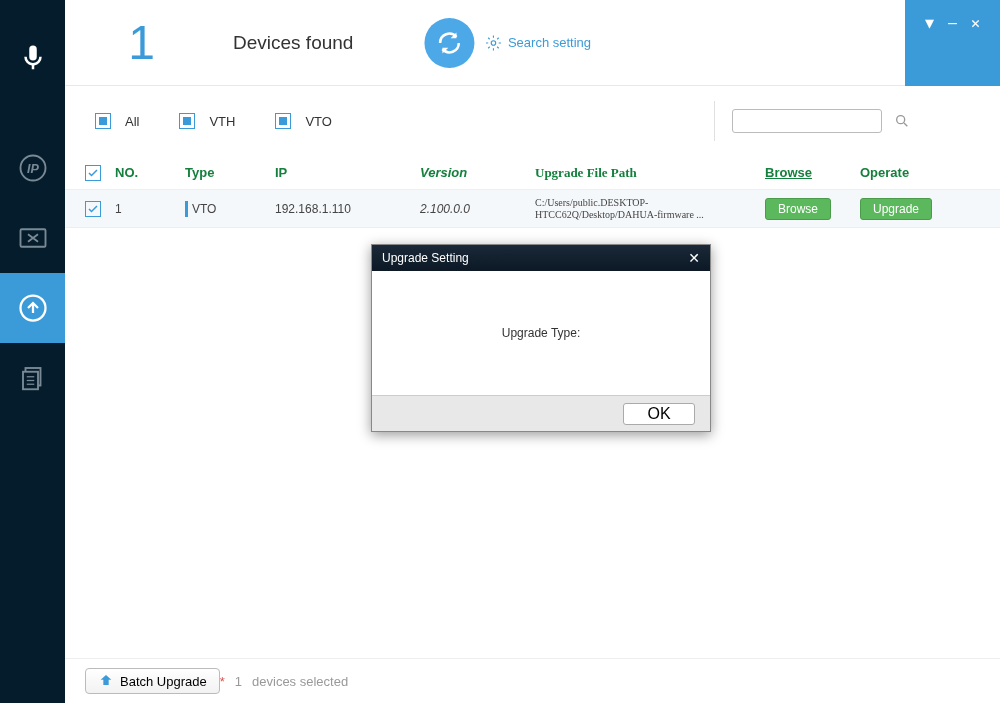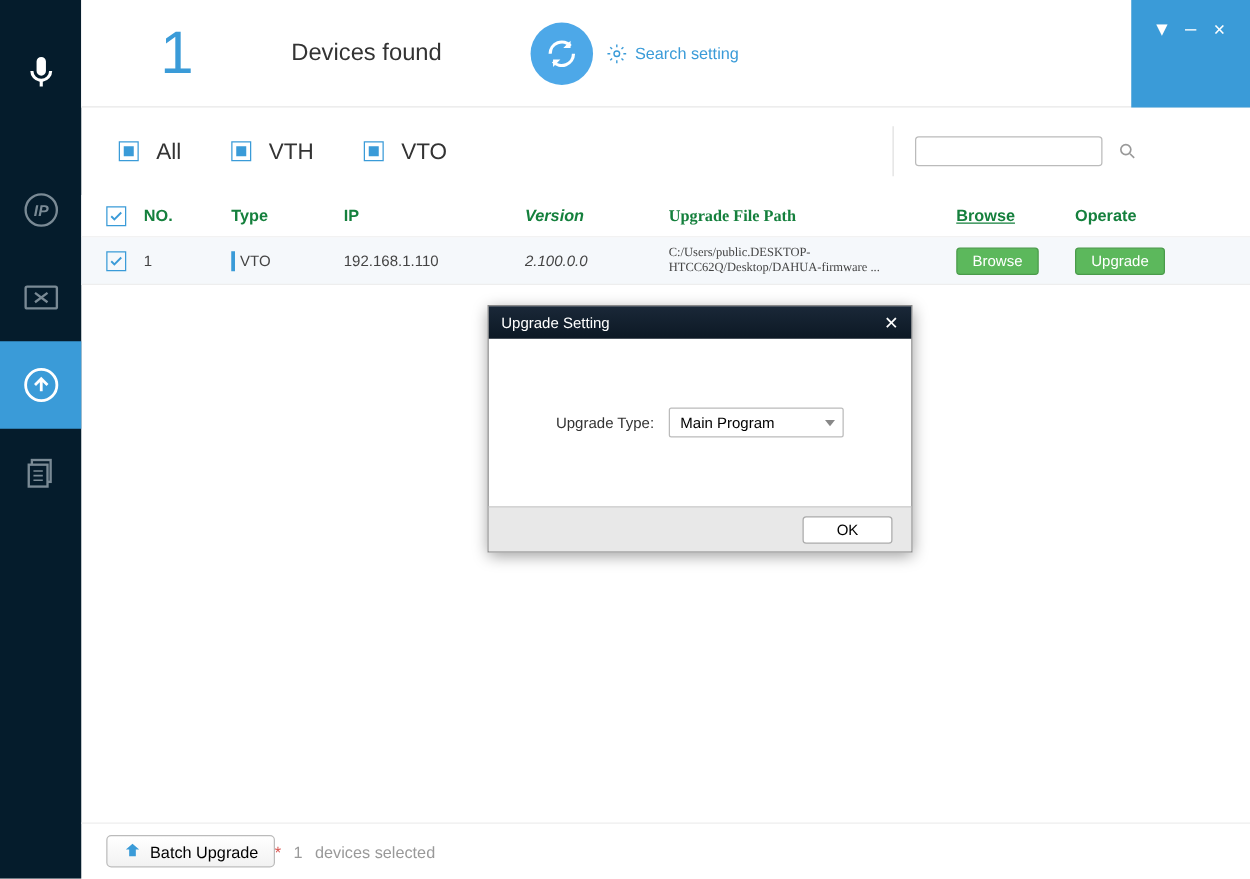--- a/index.html
+++ b/index.html
@@ -25,21 +25,21 @@
 .refresh-btn { width: 50px; height: 50px; border-radius: 50%; background: #4da8e8; display:flex; align-items:center; justify-content:center; cursor: pointer; margin-left:-50px;}
 .refresh-btn svg { width: 28px; height: 28px; }
 .search-setting { display: flex; align-items: center; gap: 6px; color: #3a9bd8; font-size: 13px; cursor: pointer; }
 .search-setting svg { width: 18px; height: 18px; }
 .header-right { position: absolute; right: 0; top: 0; width: 95px; height: 86px; background: #3a9bd8; display:flex; gap:14px; align-items: flex-start; justify-content: center; padding-top: 14px;}
 .header-right span { color: #fff; cursor: pointer; font-size: 15px; font-family: monospace;}
 
 
 .filters { height: 70px; display: flex; align-items: center; padding: 0 20px; gap: 40px; }
 .filters-left { display: flex; align-items: center; gap: 40px; margin-left: 10px; }
-.filter-item { display: flex; align-items: center; gap: 14px; font-size: 18px; color: #333; cursor: pointer;}
+.filter-item { display: flex; align-items: center; gap: 14px; font-size: 13px; color: #333; cursor: pointer;}
 .filter-check { width: 16px; height: 16px; border: 1px solid #3a9bd8; display: flex; align-items:center; justify-content:center;}
 .filter-check .inner { width: 8px; height: 8px; background: #3a9bd8; }
 .filters-right { margin-left: auto; display: flex; align-items: center; gap: 12px; margin-right: 70px;}
 .search-input { width: 150px; height: 24px; border: 1px solid #bbb; border-radius: 3px; padding: 0 6px; font-size: 12px; }
 .search-icon { width: 16px; height: 16px; cursor: pointer; }
 .vsep { width:1px; height: 40px; background: #e0e0e0; margin-right: 5px;}
 
 
 .table { flex: 1; overflow: auto; position: relative;}
 .table-header { display: flex; align-items: center; height: 34px; padding: 0 20px; font-size: 13px; font-weight: bold; color: #15803d; background: #fff; border-bottom: 1px solid #eee;}
@@ -60,29 +60,29 @@
 .path-text { font-size: 10px; line-height: 1.2; }
 
 
 .footer { height: 45px; display:flex; align-items: center; padding: 0 20px; border-top: 1px solid #eee;}
 .batch-btn { display: flex; align-items:center; gap: 6px; border: 1px solid #bbb; border-radius: 4px; padding: 4px 12px; cursor: pointer; font-size: 13px; background: linear-gradient(#fff,#f2f2f2);}
 .batch-btn svg { width: 16px; height: 16px;}
 .sel-info { display:flex; align-items:center; gap: 10px; color: #999; font-size: 13px;}
 .sel-info .ast { color: #d9534f; }
 
 
-.modal { position: absolute; left: 325px; top: 244px; width: 340px; background: #fff; box-shadow: 0 3px 12px rgba(0,0,0,0.4); border: 1px solid #888;}
+.modal { position: absolute; left: 306px; top: 244px; width: 340px; background: #fff; box-shadow: 0 3px 12px rgba(0,0,0,0.4); border: 1px solid #888;}
 .modal-header { height: 26px; background: linear-gradient(#1a2838, #0c1824); color: #fff; font-size: 12px; display:flex; align-items:center; padding: 0 10px; justify-content: space-between;}
 .modal-close { cursor: pointer; font-size: 14px;}
-.modal-body { padding: 55px 20px 55px 20px; display:flex; align-items:center; justify-content: center; gap: 12px;}
+.modal-body { padding: 55px 20px 55px 20px; display:flex; align-items:center; justify-content: space-between; gap: 12px; flex-direction: column;}
 .modal-body label { font-size: 12px; color: #333;}
 .modal-select { width: 140px; height: 24px; border: 1px solid #bbb; border-radius: 2px; display:flex; align-items:center; padding: 0 8px; font-size: 12px; position: relative; cursor: pointer; background: #fff;}
 .modal-select .caret { position: absolute; right: 6px; width:0; height:0; border-left: 4px solid transparent; border-right: 4px solid transparent; border-top: 5px solid #888;}
 .modal-footer { height: 36px; background: #e8e8e8; display:flex; align-items:center; justify-content:flex-end; padding: 0 15px; border-top: 1px solid #ccc;}
-.modal-footer .ok { width: 72px; height: 22px; background: #fff; border: 1px solid #aaa; border-radius: 3px; font-size: 12px; cursor: pointer; display:flex; align-items:center; justify-content:center;}
+.modal-footer .ok { width: 72px; height: 22px; background: #fff; border: 1px solid #aaa; border-radius: 3px; font-size: 16px; cursor: pointer; display:flex; align-items:center; justify-content:center;}
 </style>
 </head>
 <body>
 
 <div class="app">
   <div class="sidebar">
     <div class="sidebar-item top">
       <svg viewBox="0 0 24 24">
           <path fill="#fff" d="M12 14a3 3 0 0 0 3-3V5a3 3 0 1 0-6 0v6a3 3 0 0 0 3 3zm5-3a5 5 0 0 1-10 0H5a7 7 0 0 0 6 6.92V21h2v-3.08A7 7 0 0 0 19 11h-2z"></path>
         </svg>
@@ -229,24 +229,20 @@
       </div>
     </div>
 
     <div class="modal">
       <div class="modal-header">
         <span>Upgrade Setting</span>
         <span class="modal-close">✕</span>
       </div>
       <div class="modal-body">
         <label>Upgrade Type:</label>
-        <div class="modal-select">
-          <span>Main Program</span>
-          <div class="caret"></div>
-        </div>
       </div>
       <div class="modal-footer">
         <div class="ok">
             <span>OK</span>
           </div>
       </div>
     </div>
 
   </div>
 </div>

